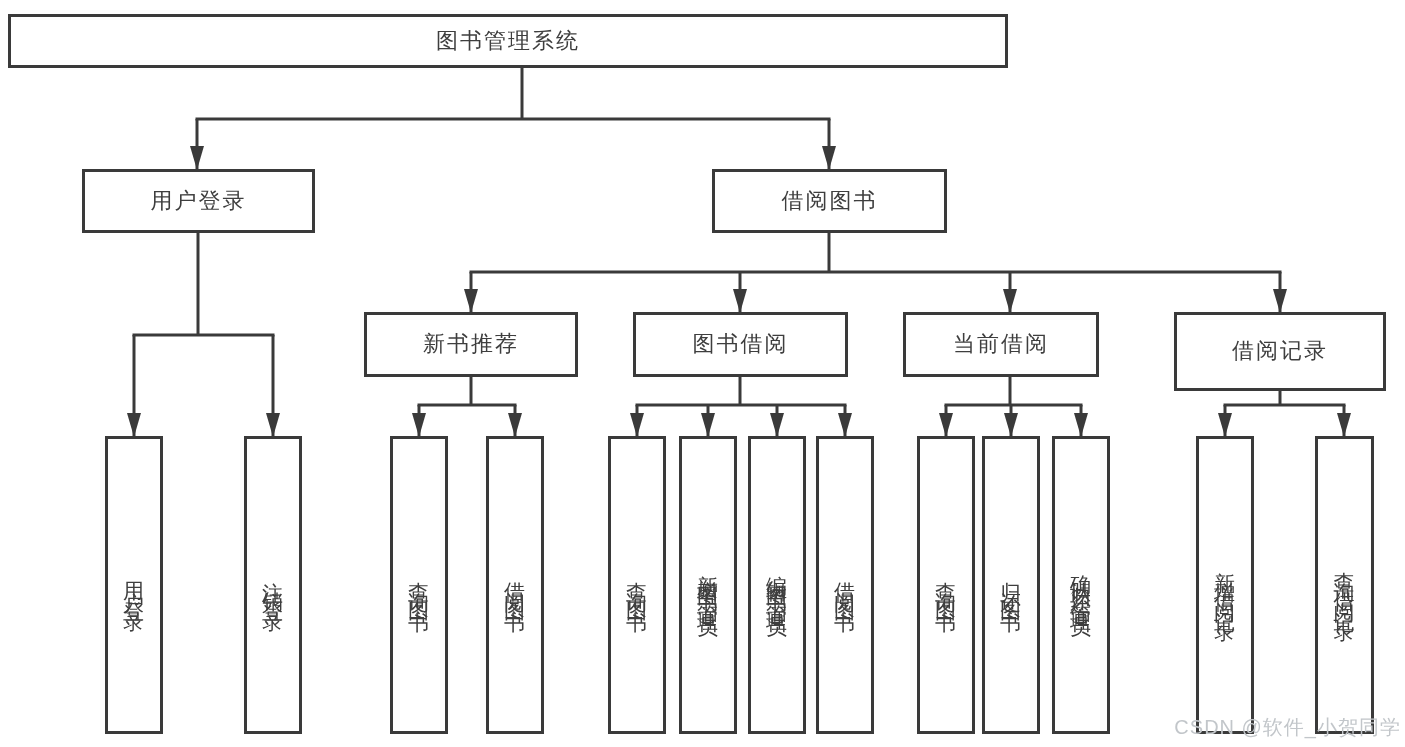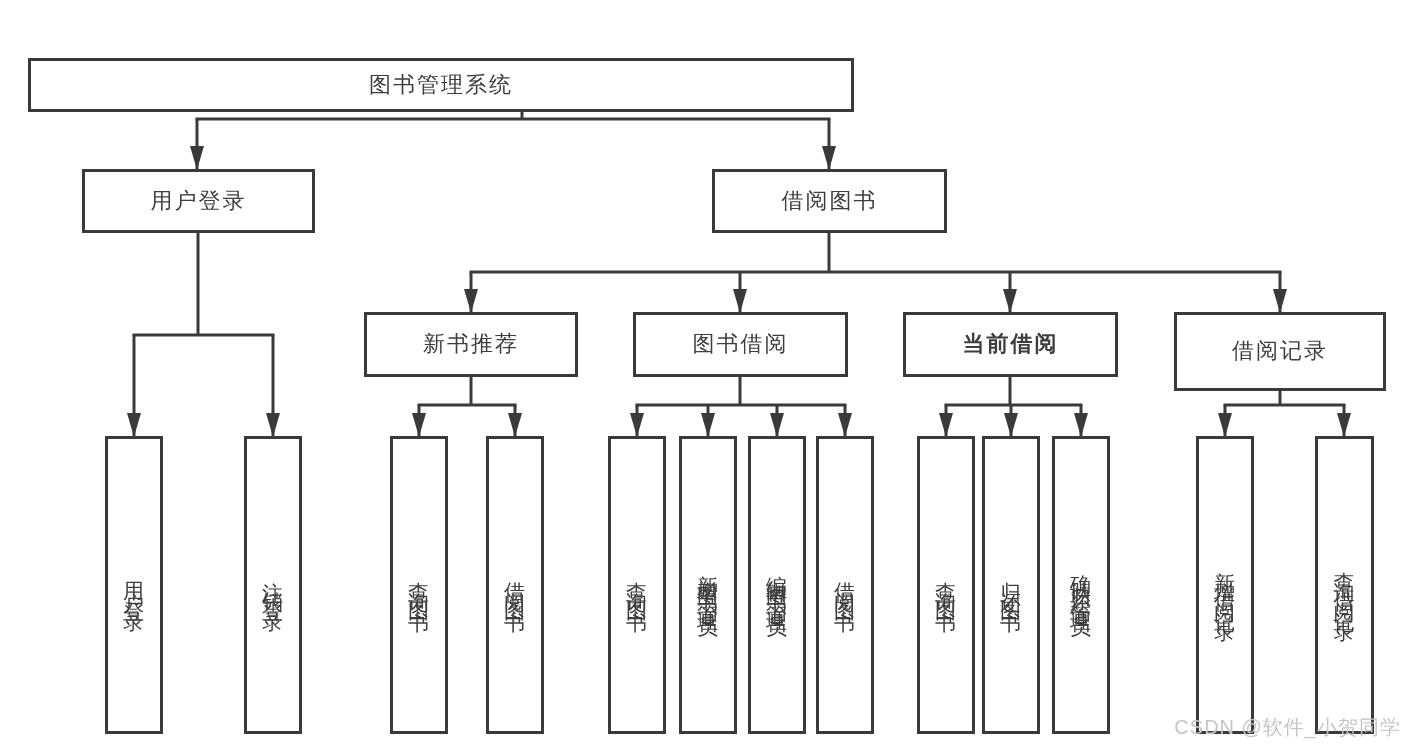--- a/index.html
+++ b/index.html
@@ -111,28 +111,28 @@
     </g>
 
     <g stroke="#3a3a3a" stroke-width="3" fill="none">
       <path d="M1280,377 V405"></path>
       <path d="M1223.5,405 H1345.5"></path>
       <path d="M1225,405 V436" marker-end="url(#arrow)"></path>
       <path d="M1344,405 V436" marker-end="url(#arrow)"></path>
     </g>
   </svg>
 
-  <div class="node h" style="left:28px; top:14px; width:826px; height:54px;margin-top:44px;">图书管理系统</div>
+  <div class="node h" style="left:8px; top:14px; width:1000px; height:54px;">图书管理系统</div>
 
   <div class="node h" style="left:82px; top:169px; width:233px; height:64px;">用户登录</div>
   <div class="node h" style="left:712px; top:169px; width:235px; height:64px;">借阅图书</div>
 
   <div class="node h" style="left:364px; top:312px; width:214px; height:65px;">新书推荐</div>
   <div class="node h" style="left:633px; top:312px; width:215px; height:65px;">图书借阅</div>
-  <div class="node h" style="left:903px; top:312px; width:215px; height:65px;font-weight:bold;">当前借阅</div>
+  <div class="node h" style="left:903px; top:312px; width:196px; height:65px;">当前借阅</div>
   <div class="node h" style="left:1174px; top:312px; width:212px; height:79px;">借阅记录</div>
 
   <div class="node v" style="left:105px; top:436px; width:58px; height:298px;">用户登录</div>
   <div class="node v" style="left:244px; top:436px; width:58px; height:298px;">注销登录</div>
 
   <div class="node v" style="left:390px; top:436px; width:58px; height:298px;">查询图书</div>
   <div class="node v" style="left:486px; top:436px; width:58px; height:298px;">借阅图书</div>
 
   <div class="node v" style="left:608px; top:436px; width:58px; height:298px;">查询图书</div>
   <div class="node v" style="left:679px; top:436px; width:58px; height:298px; letter-spacing:6px;">新增图书（管理员）</div>

